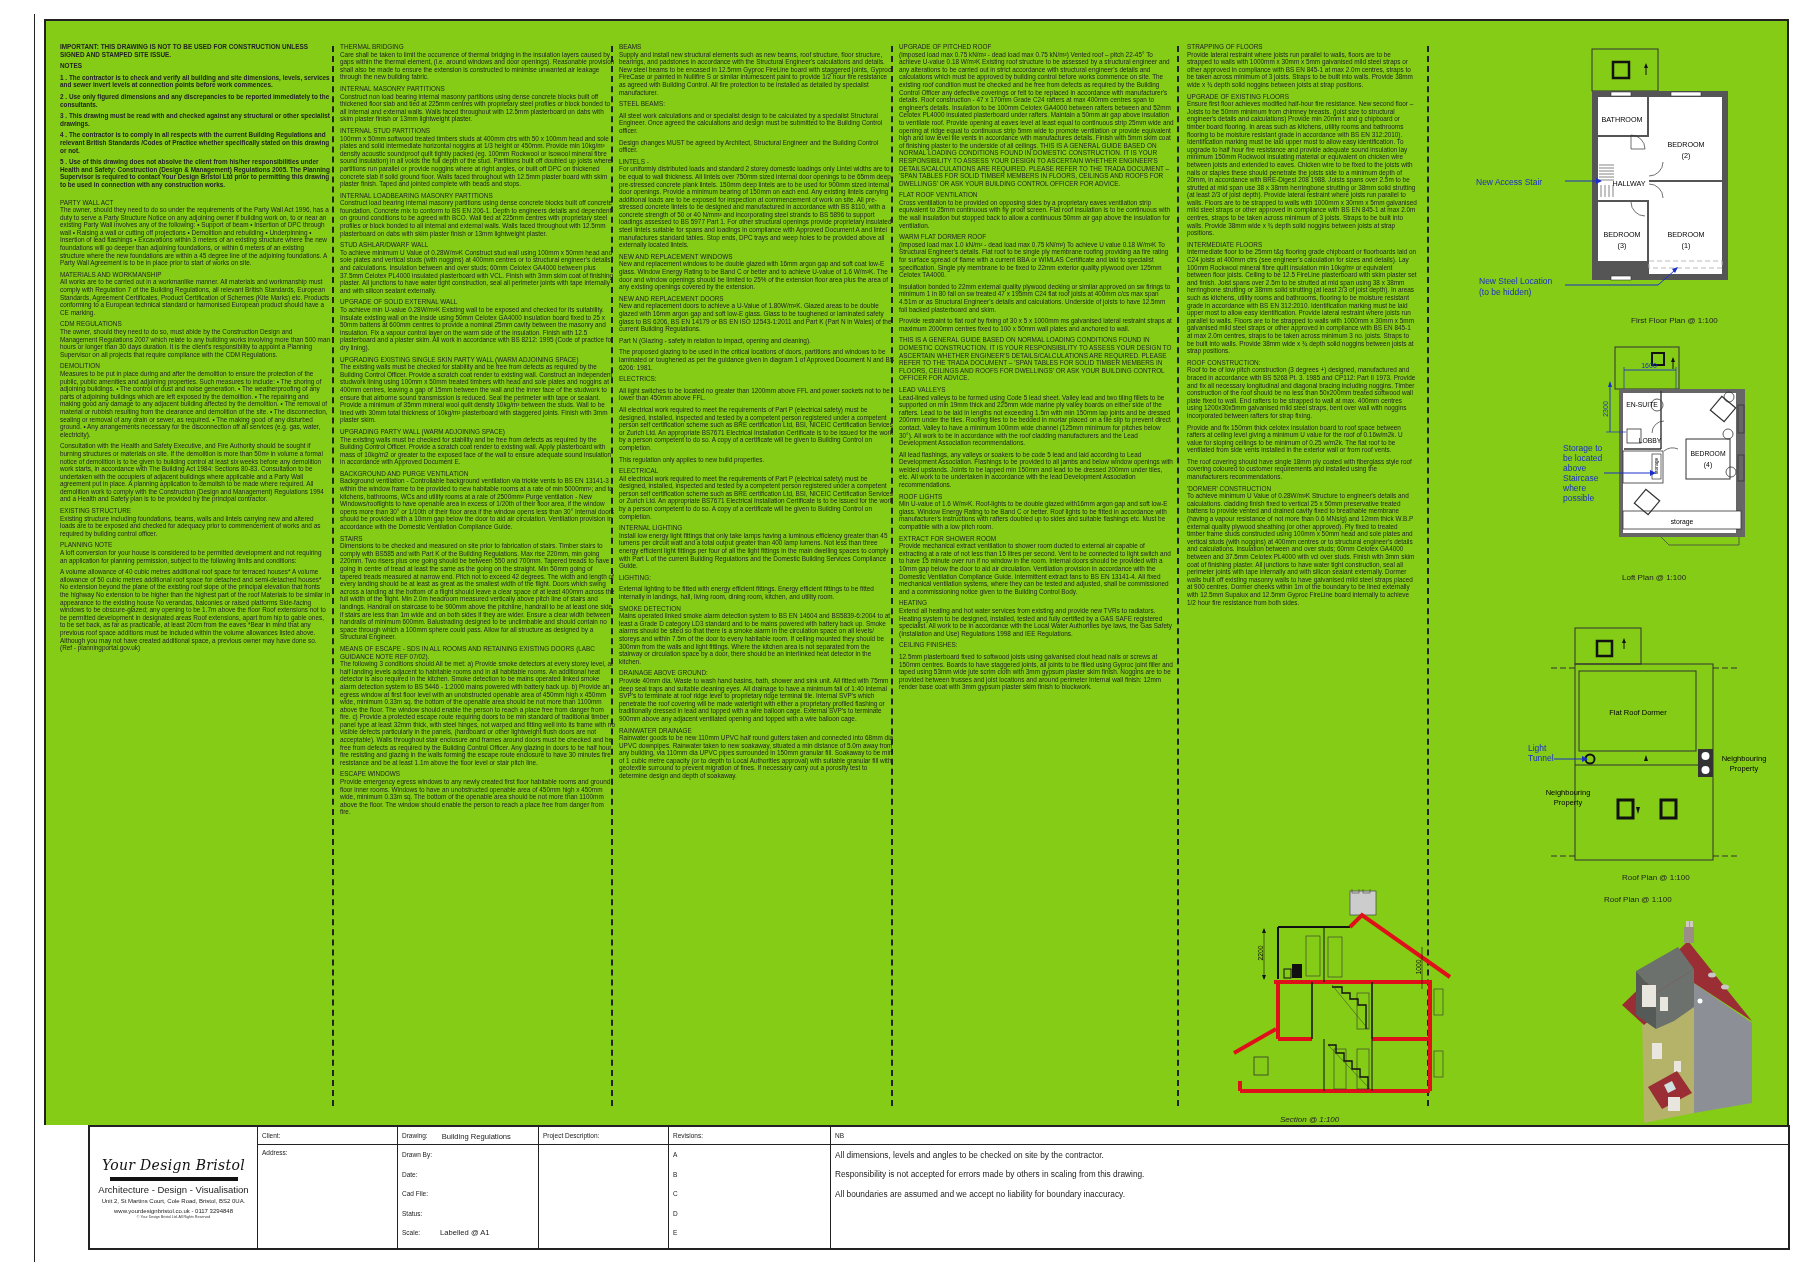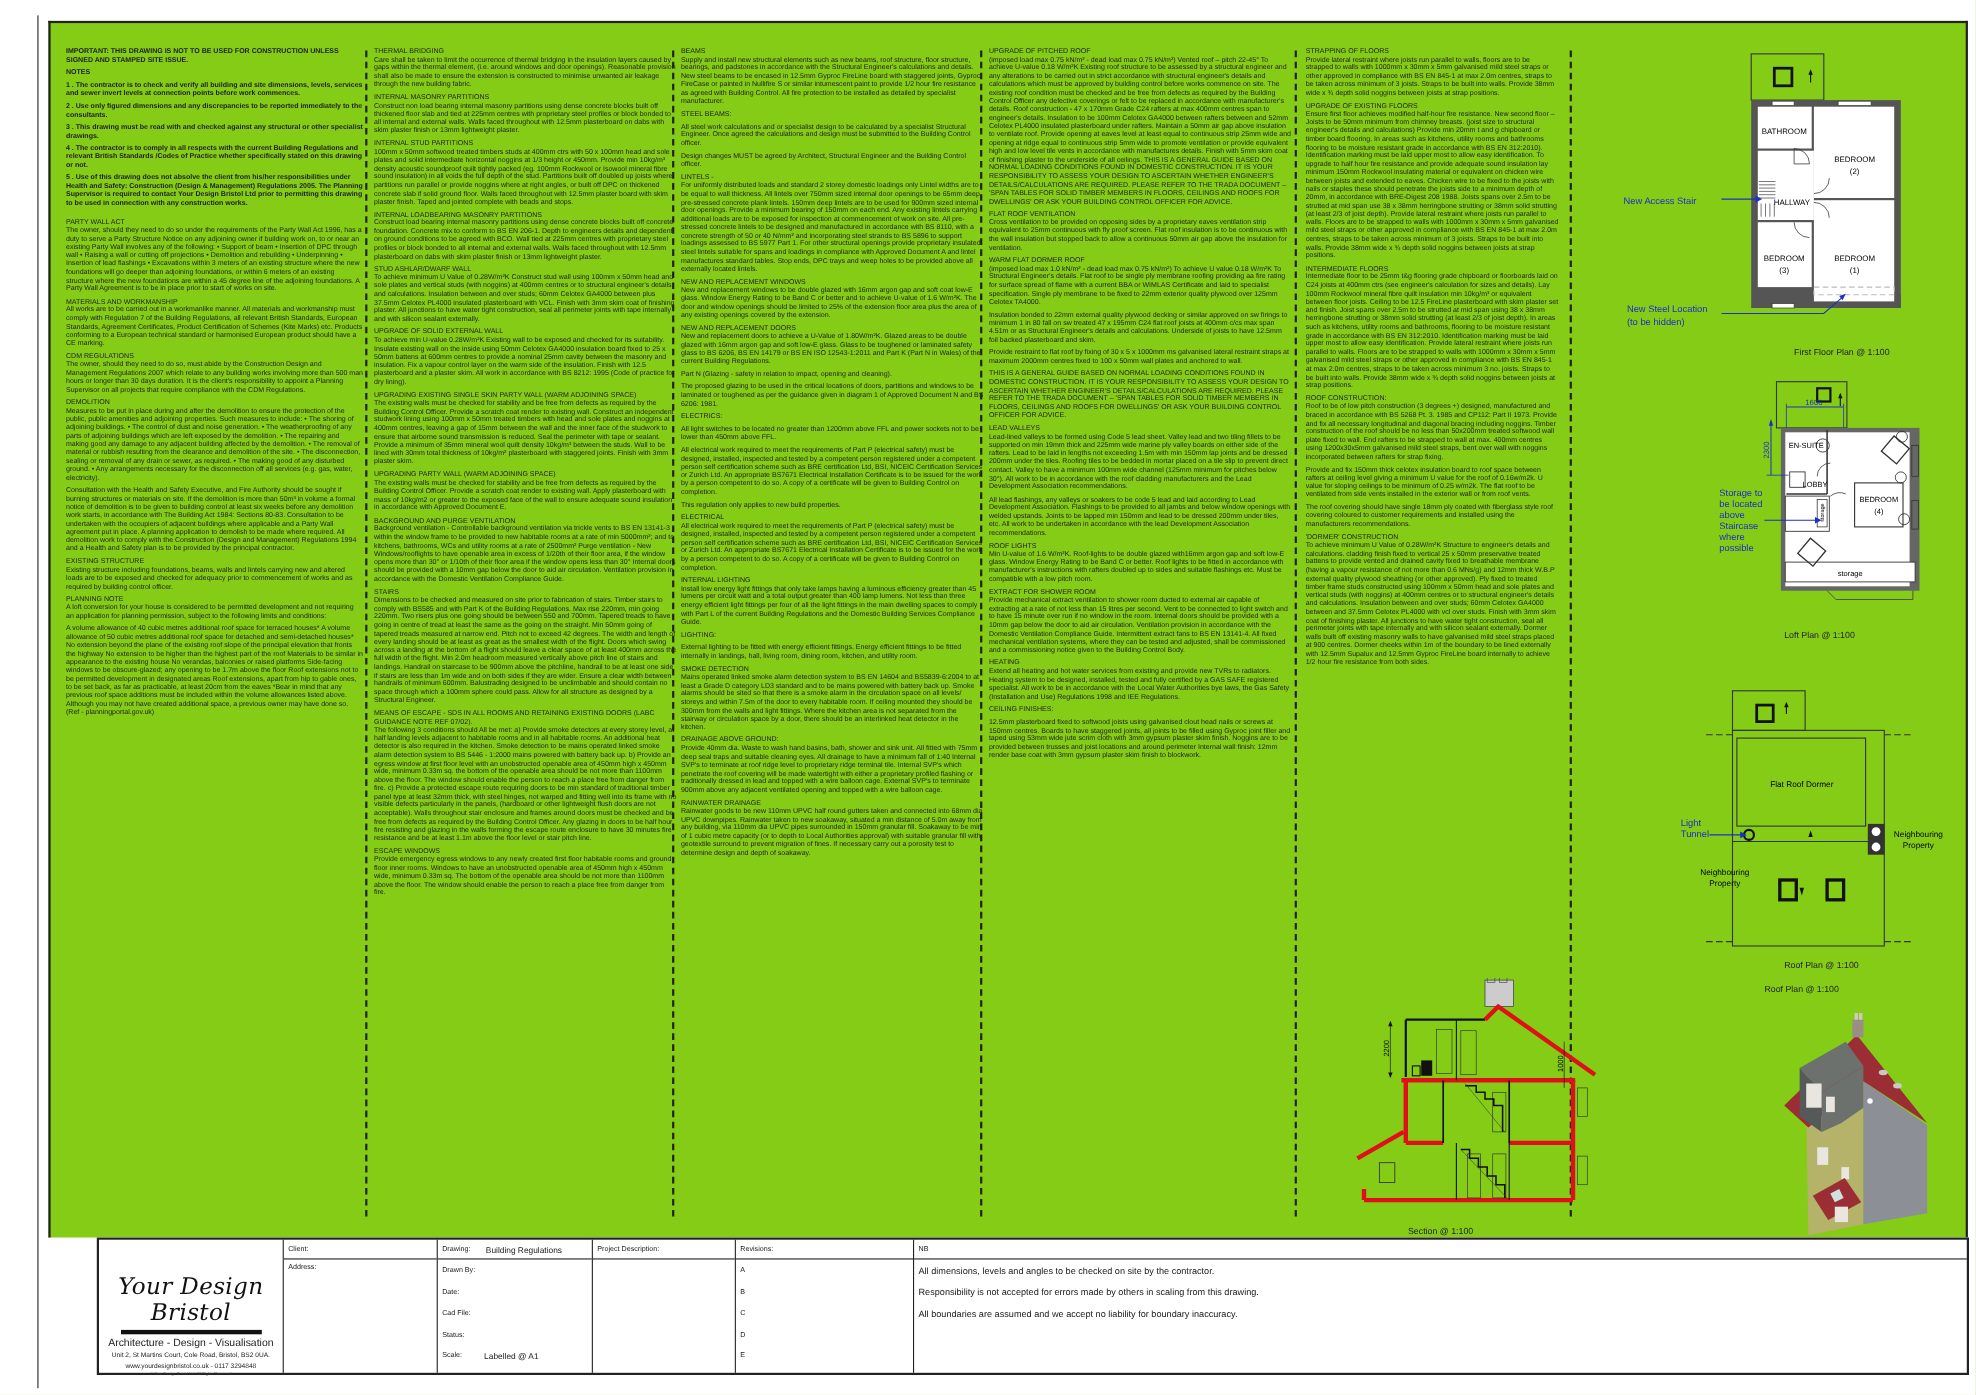--- a/index.html
+++ b/index.html
@@ -26,21 +26,21 @@
   .d3 { left: 845px; height: 1060px; }
   .d4 { left: 1131px; height: 1060px; }
   .d5 { left: 1381px; height: 1060px; }
 
   .drawing { position: absolute; }
   .label { position: absolute; font-size: 8px; color: #222; white-space: nowrap; }
   .blue { color: #1a2fc9; font-size: 8.5px; line-height: 10px; }
 
   .title-block { position: absolute; left: 88px; top: 1125px; width: 1702px; height: 125px; border: 2px solid #222; background: #fff; display: flex; }
   .tb-logo { width: 168px; border-right: 1px solid #222; text-align: center; padding-top: 30px; }
-  .logo-script { font-family: "DejaVu Serif", serif; font-style: italic; font-size: 21px; color: #111; letter-spacing: 0.3px; }
+  .logo-script { font-family: "DejaVu Serif", serif; font-style: italic; font-size: 14px; color: #111; letter-spacing: 0.3px; }
   .logo-bar { width: 128px; height: 4px; background: #111; margin: 4px auto 3px; }
   .logo-sub { font-size: 9.5px; color: #222; }
   .logo-addr { font-size: 6px; line-height: 8px; color: #222; margin-top: 2px; }
   .logo-copy { font-size: 3.6px; color: #333; }
 
   .tb-col { border-right: 1px solid #222; display: flex; flex-direction: column; }
   .tb-head { height: 18px; border-bottom: 1px solid #222; font-size: 6.5px; padding: 5px 4px; display: flex; gap: 14px; }
   .tb-body { flex: 1; padding: 4px; font-size: 6.5px; }
   .tb-client { width: 140px; }
   .tb-drawing { width: 141px; }
@@ -338,21 +338,21 @@
       <line x1="96" y1="156" x2="138" y2="200" stroke="#333" stroke-width=".5"></line>
       <rect x="60" y="75" width="10" height="14" fill="#111"></rect>
       <rect x="52" y="80" width="7" height="9" fill="none" stroke="#111"></rect>
       <line x1="32" y1="40" x2="32" y2="90" stroke="#111" stroke-width=".6"></line>
       <polygon points="30,44 32,39 34,44" fill="#111"></polygon>
       <polygon points="30,86 32,91 34,86" fill="#111"></polygon>
       <line x1="190" y1="58" x2="190" y2="100" stroke="#111" stroke-width=".6"></line>
       <text x="27" y="68" font-size="6.8" transform="rotate(-90 27 64)" text-anchor="middle" font-family="Liberation Sans, sans-serif">2200</text>
       <text x="185" y="82" font-size="6.8" transform="rotate(-90 185 78)" text-anchor="middle" font-family="Liberation Sans, sans-serif">1000</text>
     </svg>
-    <div class="label" style="left:48px; top:226px;">Section @ 1:100</div>
+    <div class="label" style="left:48px; top:226px;font-style:italic;">Section @ 1:100</div>
   </div>
 
   <div class="drawing" style="left:1536px; top:892px; width:180px; height:210px;">
     <svg width="180" height="210" viewBox="0 0 180 210">
       <polygon points="60,100 112,70 112,200 62,210" fill="#b5b36a"></polygon>
       <polygon points="112,70 170,110 170,190 112,200" fill="#8d8f96"></polygon>
       <polygon points="40,92 106,28 170,108 112,70 62,112" fill="#9b2e34"></polygon>
       <polygon points="54,58 96,34 112,56 74,80" fill="#6c716d"></polygon>
       <polygon points="54,58 74,80 74,116 54,102" fill="#555a58"></polygon>
       <polygon points="74,80 112,56 112,94 92,108 74,116" fill="#6c716d"></polygon>

